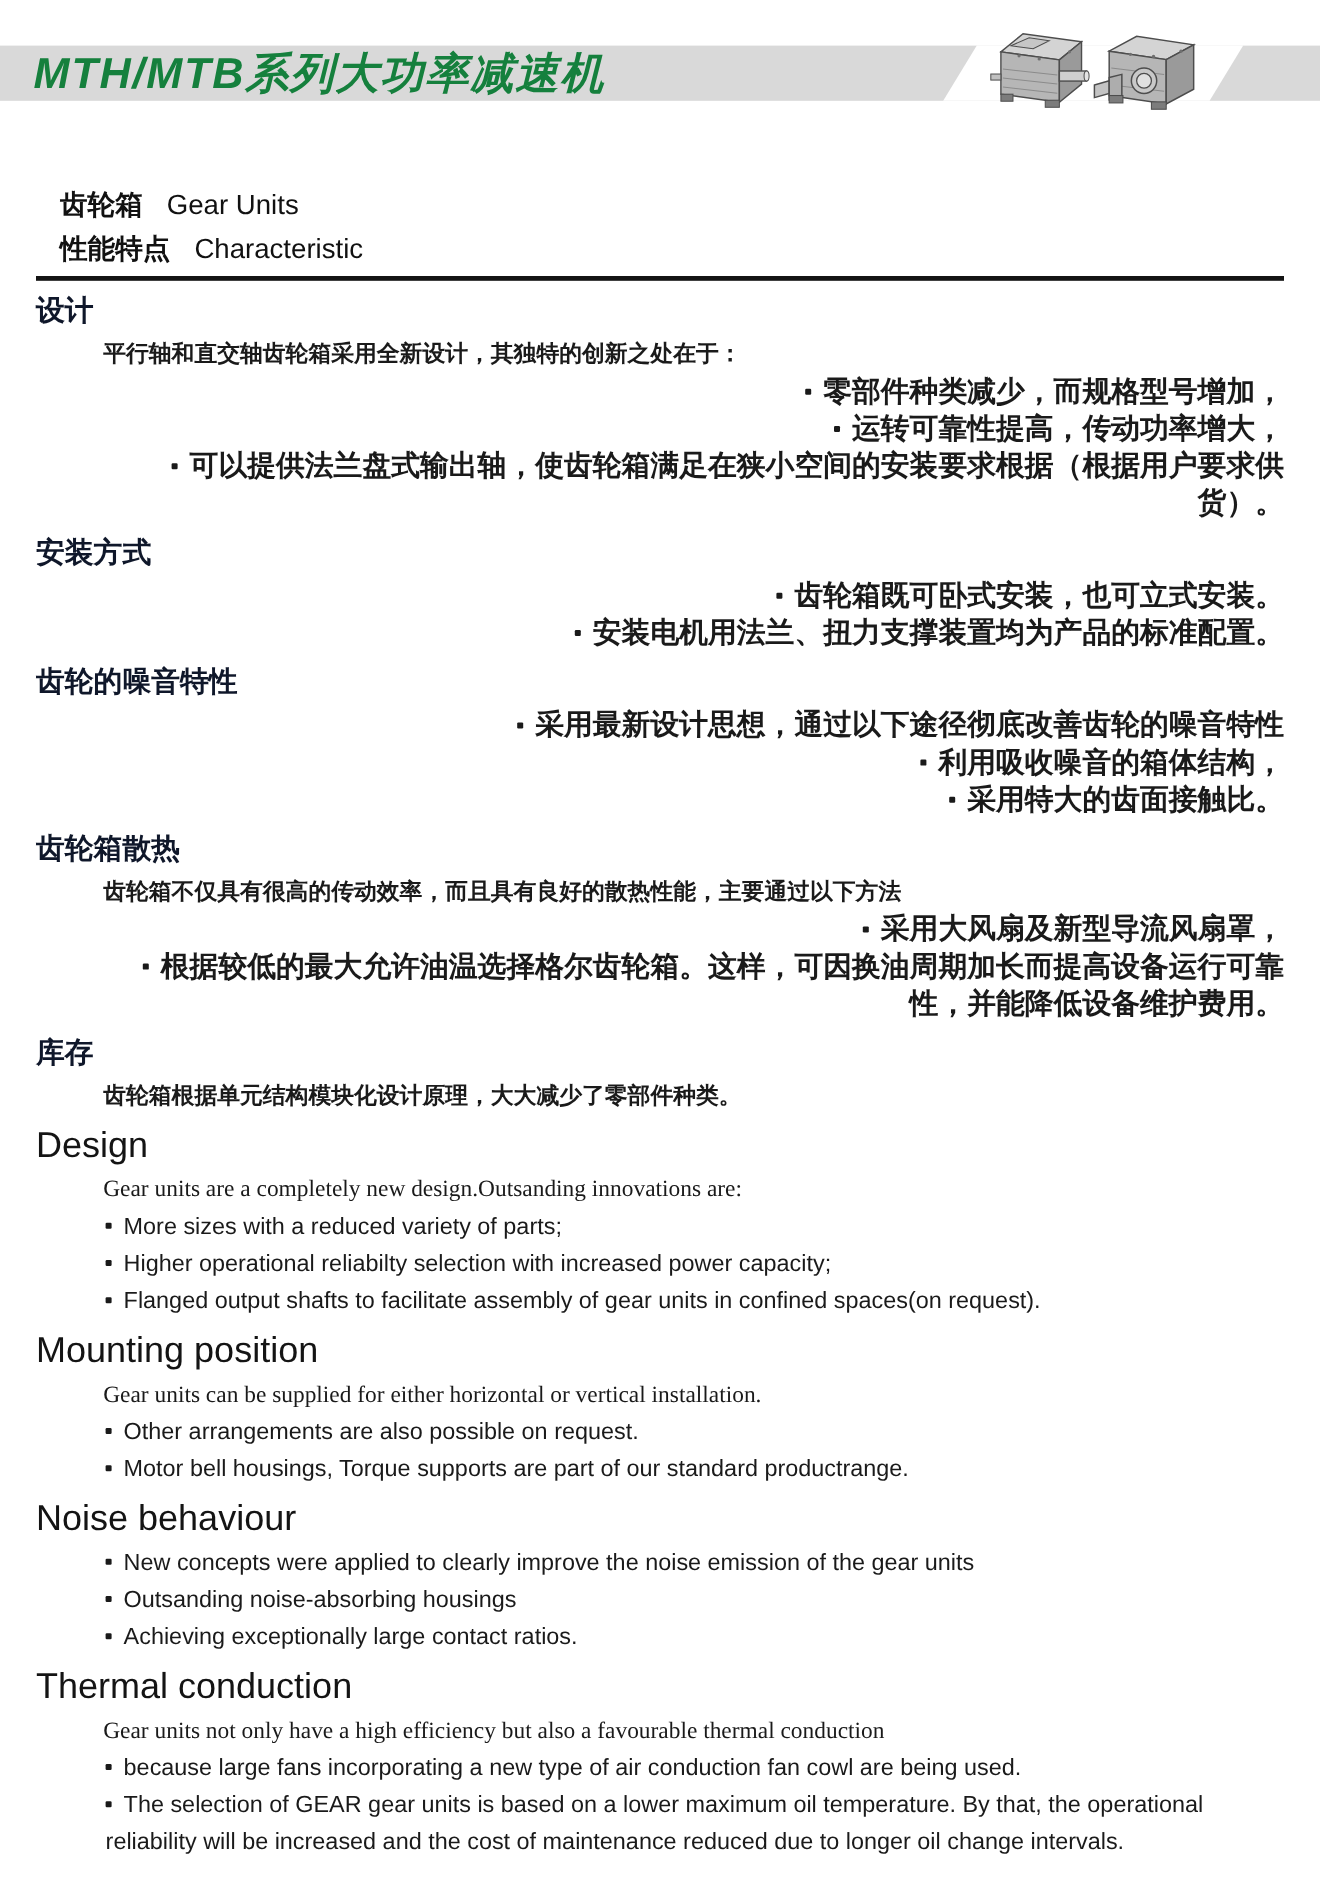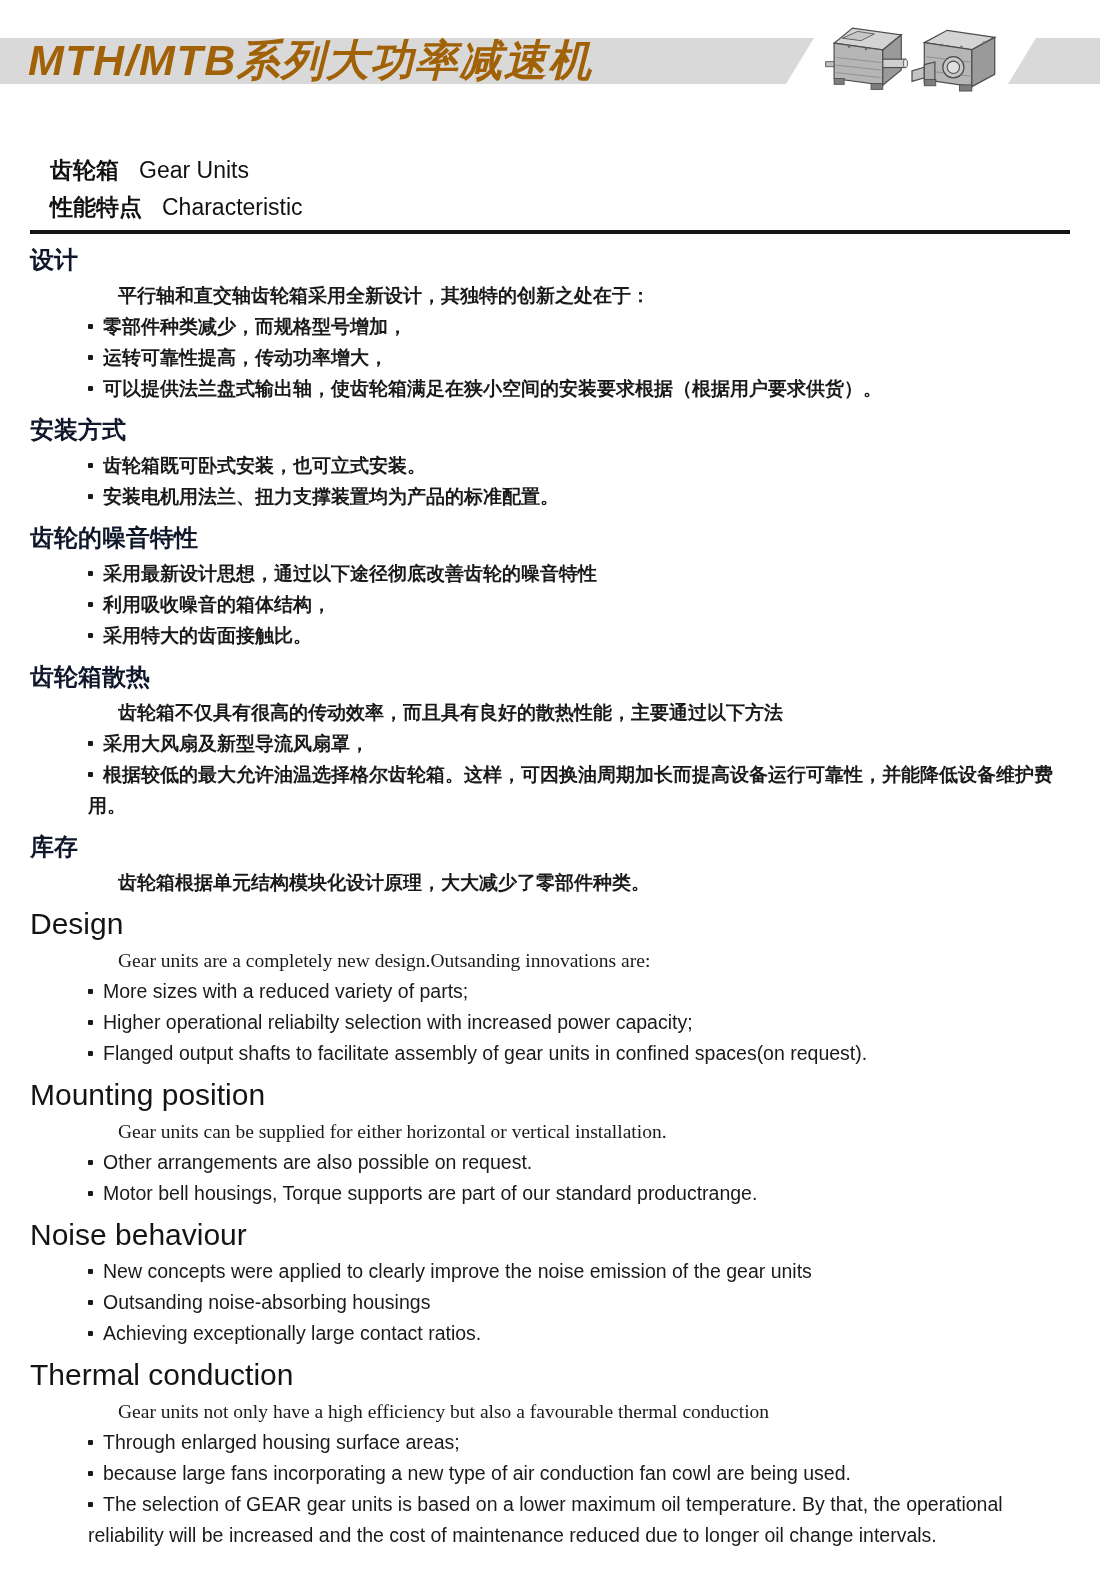--- a/index.html
+++ b/index.html
@@ -9,40 +9,40 @@
     color:#1a1a1a;
     font-family:"Liberation Sans","DejaVu Sans",sans-serif;
     position:relative;
     overflow:hidden;
   }
   
   .header{position:relative;height:112px;}
   .band-svg{position:absolute;left:0;top:0;}
   .page-title{
     position:absolute;left:28px;top:37px;height:47px;line-height:47px;
-    font-size:43px;font-weight:bold;font-style:italic;
-    letter-spacing:1.5px;color:#a16207;white-space:nowrap;
+    font-size:36px;font-weight:bold;font-style:italic;
+    letter-spacing:1.5px;color:#15803d;white-space:nowrap;
   }
   
   .content{padding:0 30px;}
   .subheader{margin-top:40px;margin-left:20px;}
   .subheader-line{font-size:23px;line-height:37px;font-weight:bold;color:#111;}
   .subheader-line .en-part{font-weight:normal;margin-left:20px;}
   .divider{border-bottom:4px solid #141414;margin-top:4px;}
 
   .section-heading{margin:10px 0 5px 0;}
   .sec.zh .section-heading{font-size:24px;line-height:31px;font-weight:bold;color:#0f172a;}
   .sec.en .section-heading{font-size:30px;line-height:32px;font-weight:normal;color:#141414;}
 
-  .section-intro{margin:0 0 0 88px;line-height:31px;}
+  .section-intro{margin:0 0 0 56px;line-height:31px;}
   .sec.zh .section-intro{font-size:19px;font-weight:bold;}
   .sec.en .section-intro{font-size:19.5px;font-weight:normal;font-family:Liberation Serif, serif;}
 
   .bullet{padding-left:58px;line-height:31px;}
-  .sec.zh .bullet{font-size:19px;font-weight:bold;}
+  .sec.zh .bullet{font-size:24px;font-weight:bold;text-align:right;}
   .sec.en .bullet{font-size:19.5px;font-weight:normal;}
   .dot{
     display:inline-block;width:5px;height:5px;background:#1a1a1a;
     border-radius:1px;vertical-align:middle;margin:-3px 10px 0 0;
   }
 </style>
 </head>
 <body>
 
 <div class="header">
@@ -173,20 +173,19 @@
           <div class="bullet"><span class="dot"></span><span>New concepts were applied to clearly improve the noise emission of the gear units</span></div>
           <div class="bullet"><span class="dot"></span><span>Outsanding noise-absorbing housings</span></div>
           <div class="bullet"><span class="dot"></span><span>Achieving exceptionally large contact ratios.</span></div>
         </div>
   </div>
 
   <div class="sec en">
     <div class="section-heading">Thermal conduction</div>
     <div class="section-intro">Gear units not only have a high efficiency but also a favourable thermal conduction</div>
     <div class="bullets">
-          <div class="bullet"><span class="dot"></span><span>Through enlarged housing surface areas;</span></div>
           <div class="bullet"><span class="dot"></span><span>because large fans incorporating a new type of air conduction fan cowl are being used.</span></div>
           <div class="bullet"><span class="dot"></span><span>The selection of GEAR gear units is based on a lower maximum oil temperature. By that, the operational reliability will be increased and the cost of maintenance reduced due to longer oil change intervals.</span></div>
         </div>
   </div>
 
 </div>
 </div>
 
 </body></html>

